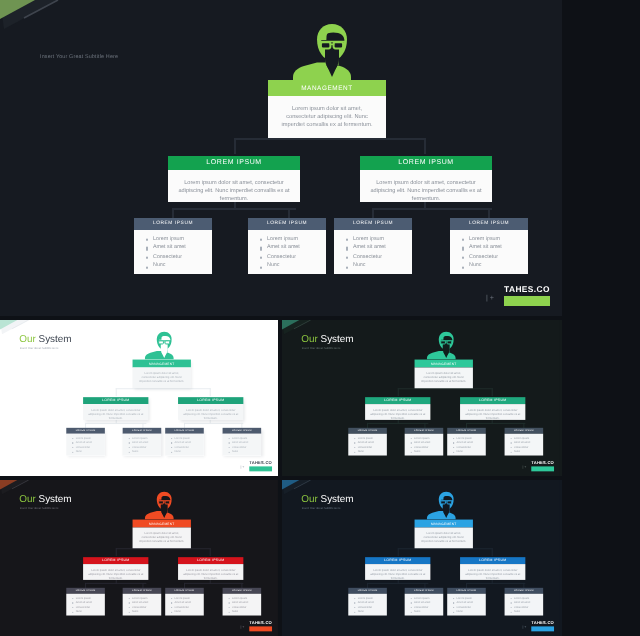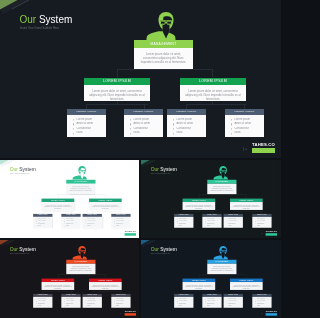--- a/index.html
+++ b/index.html
@@ -52,21 +52,20 @@
 </head>
 <body>
 
 <div class="page">
   <div class="slide" id="main" style="background: rgb(22, 26, 33);">
       <div class="corner-wrap"><svg width="32" height="17" viewBox="0 0 32 17">
           <polygon points="0,0 29,0 2,14.5" fill="#1d2229"></polygon>
           <path d="M29 0L12 9" fill="none" stroke="#454b55" stroke-width=".8" opacity=".85"></path>
           <polygon points="0,0 17.5,0 0,9.5" fill="#6f9452"></polygon>
         </svg></div>
-      <div class="s-title" style="left: 19.5px; top: 14px; font-size: 10px;"><span class="a">Our</span><span class="b" style="color: rgb(255, 255, 255);"> System</span></div>
       <div class="s-sub" style="left: 20px; top: 26.5px; font-size: 2.7px; letter-spacing: 0.08px; color: rgb(109, 116, 126);">Insert Your Great Subtitle Here</div>
       <div class="av" style="left: 146px; top: 11px; width: 40px; height: 29px;"><svg viewBox="0 0 160 116" width="100%" height="100%" shape-rendering="geometricPrecision">
           <path fill="#8ed24e" d="M2 116v-6c0-11 9-18 22-22l26-7h20l26 7c13 4 22 11 22 22v6z"></path>
           <path fill="#8ed24e" d="M67 60h26v26H67z"></path>
           <path fill="#8ed24e" d="M80 4c18 0 30 13 30 31 0 23-13 42-30 42S50 58 50 35C50 17 62 4 80 4z"></path>
           <path fill="#161a21" d="M72 22.5c9-2.5 22-1.5 27.5 3 3.6 3 5 7 5.4 11.6l-2.4 6-5.5-6.5c-4 2.6-10 3.6-17 3.6H68.5l.6-12c.4-2.8 1.2-4.6 2.9-5.7z"></path>
           <path fill="#161a21" d="M58.5 36h43v12c0 3-2 5-5 5H63.5c-3 0-5-2-5-5z"></path>
           <path fill="#161a21" d="M66 48h28v25c0 12-6.4 22-14 27-7.6-5-14-15-14-27z"></path>
           <path fill="#161a21" d="M69 86h22l-11 24z"></path>
           <path fill="#8ed24e" d="M53 37.5h54v3.4H53z"></path>

